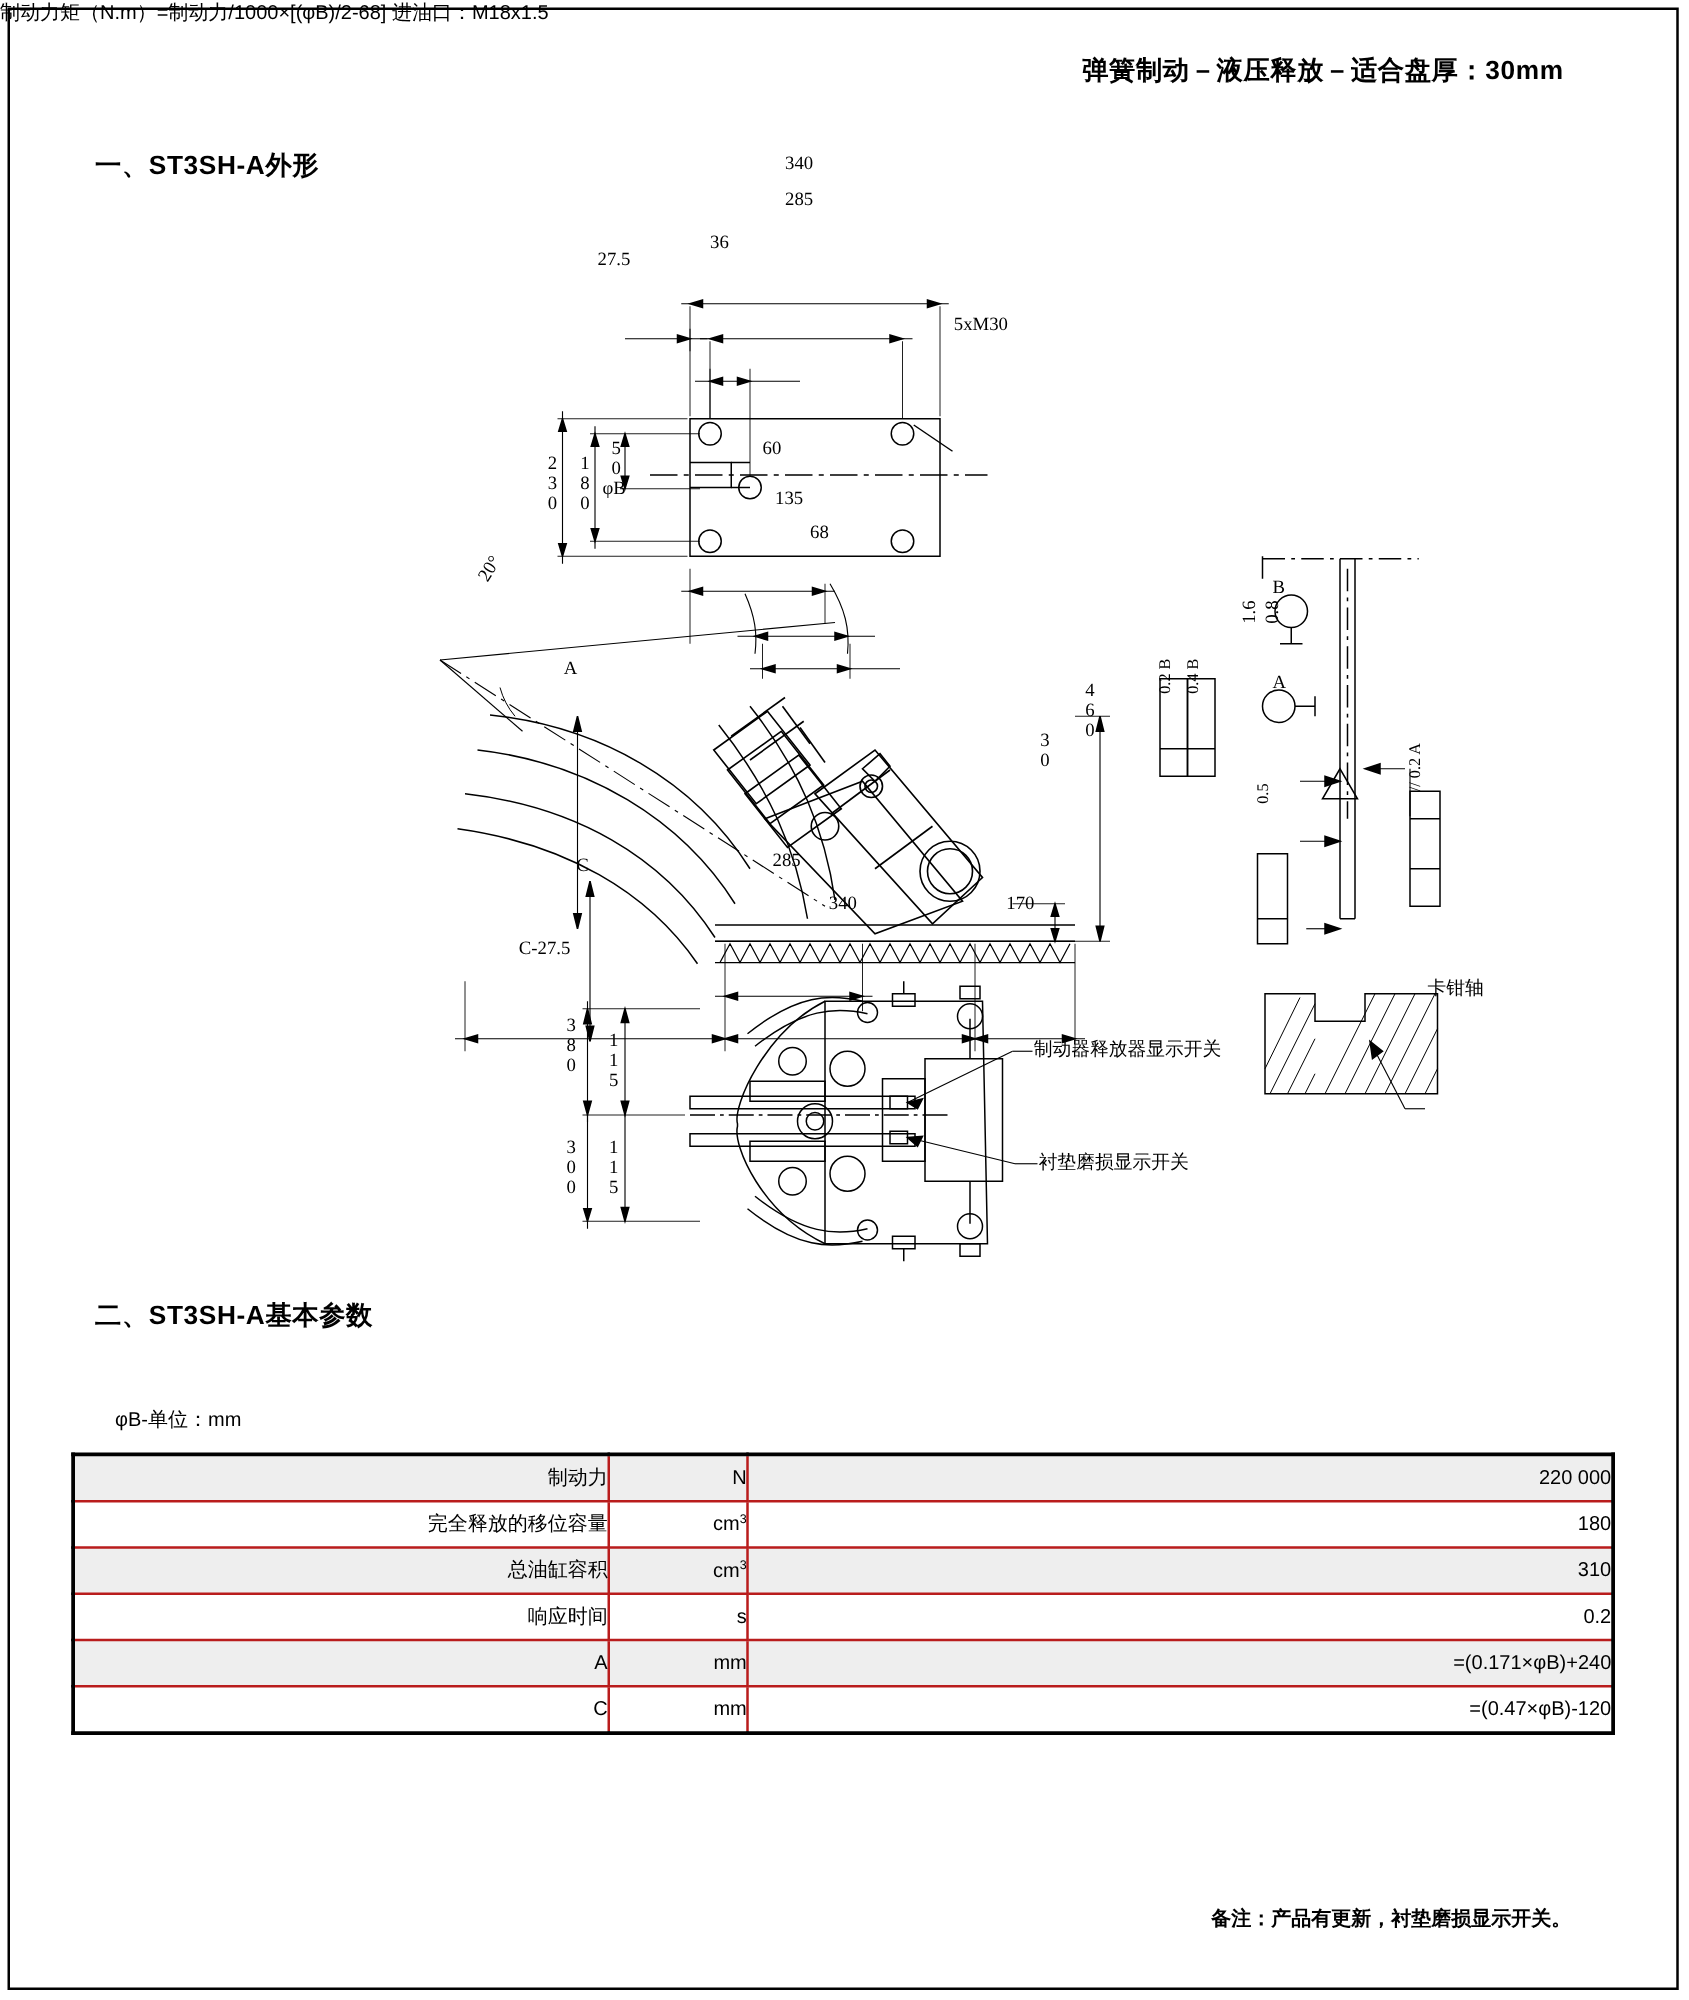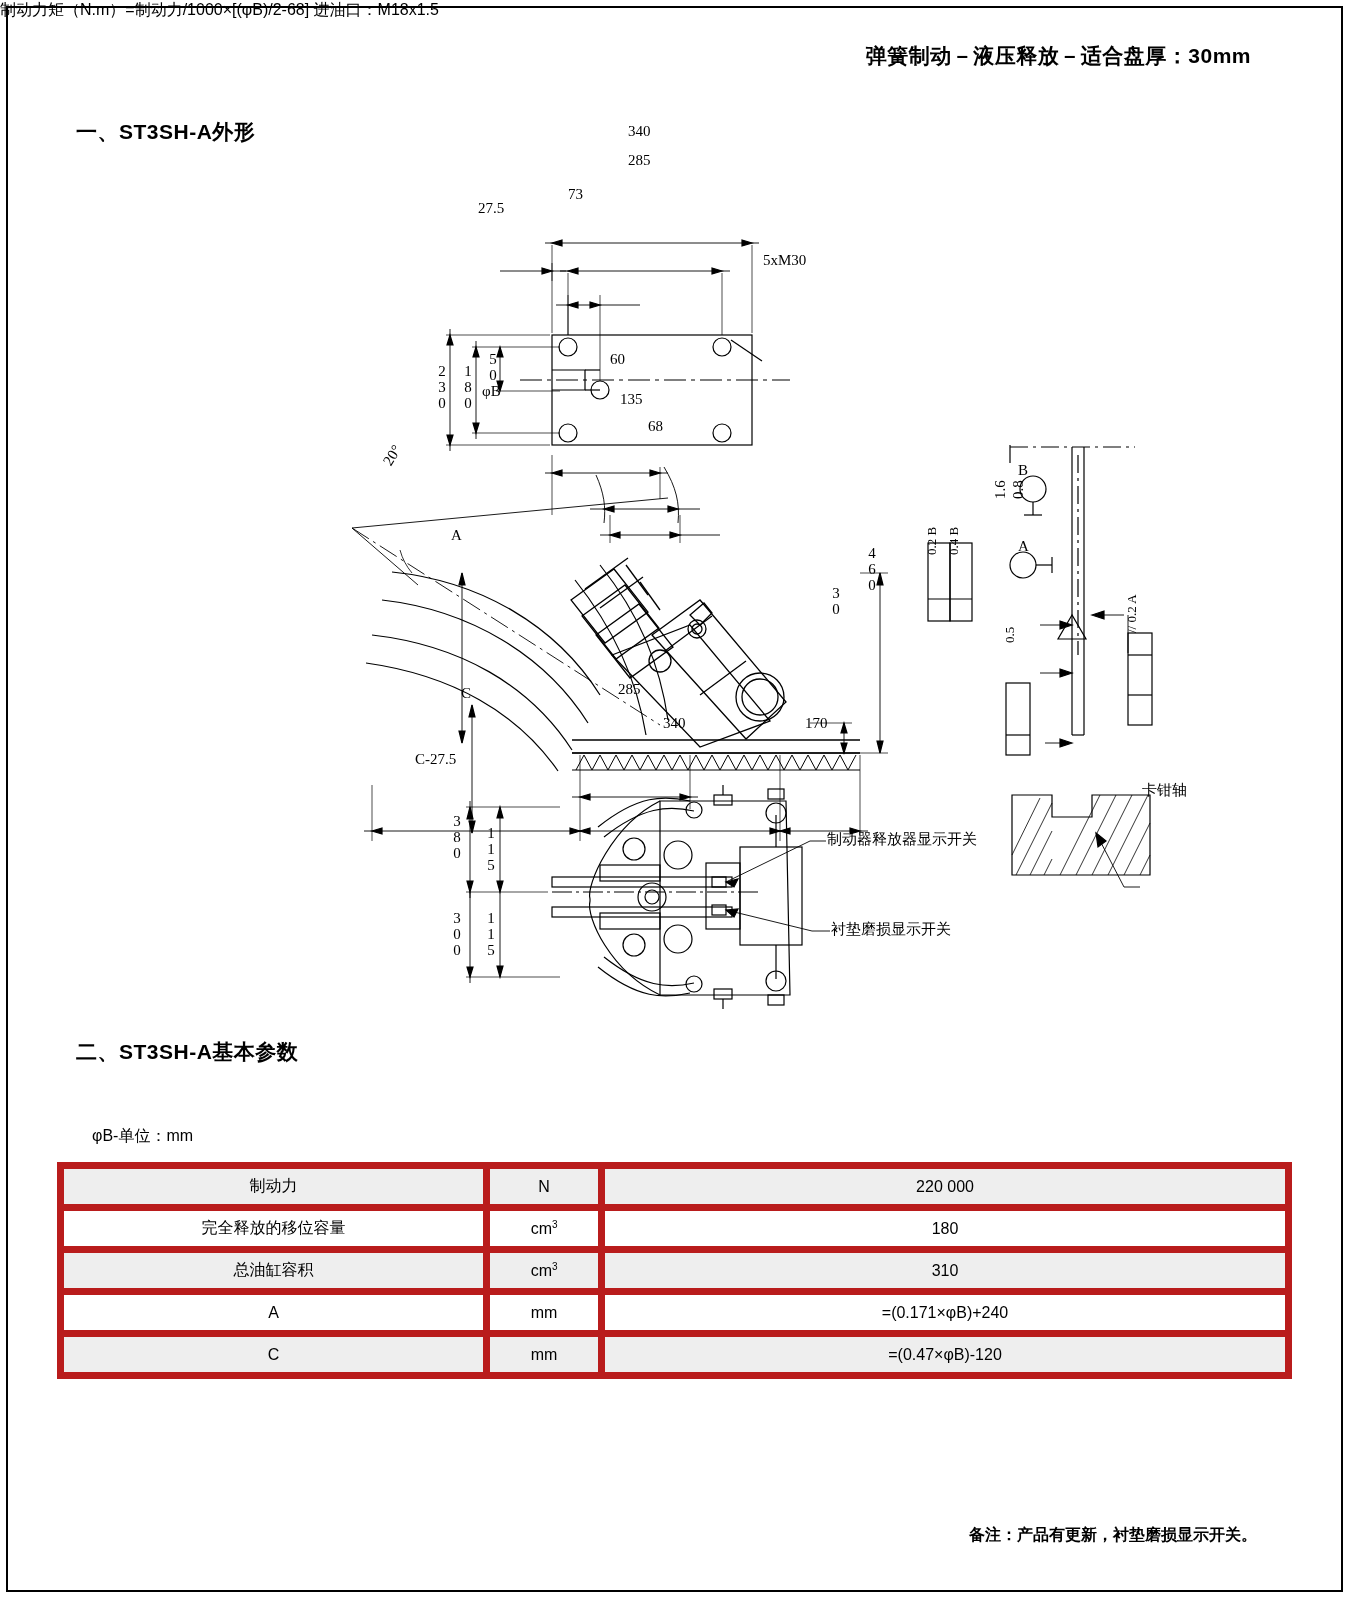--- a/index.html
+++ b/index.html
@@ -59,23 +59,23 @@
   table.params {
     position: absolute;
     left: 57px;
     top: 1162px;
     width: 1235px;
     border-collapse: collapse;
     border: 3px solid #000;
     font-size: 16px;
   }
   table.params td {
-    border: 7px solid #b91c1c;
+    border: 2px solid #b91c1c;
     height: 35px;
-    text-align: center;
+    text-align: right;
     vertical-align: middle;
     padding: 0;
   }
   table.params tr:nth-child(odd) td { background: #eeeeee; }
   table.params tr:nth-child(even) td { background: #ffffff; }
   td.c1 { width: 430px; }
   td.c2 { width: 110px; }
   td.c3 { width: 695px; }
   .underline-label { text-decoration: underline; }
   sup { font-size: 10px; vertical-align: super; }
@@ -400,21 +400,21 @@
       <polygon points="500,712 497,723 503,723" fill="#000"></polygon>
       <polygon points="500,797 497,786 503,786" fill="#000"></polygon>
       <line x1="500" y1="797" x2="500" y2="882" stroke-width="0.9"></line>
       <polygon points="500,882 497,871 503,871" fill="#000"></polygon>
     </g>
   </svg>
 
   <div class="lbl" style="left:628px; top:28px;">340</div>
   <div class="lbl" style="left:628px; top:57px;">285</div>
   <div class="lbl" style="left:478px; top:57px;margin-top:48px;">27.5</div>
-  <div class="lbl" style="left:568px; top:91px;">73</div>
+  <div class="lbl" style="left:568px; top:91px;">36</div>
   <div class="lbl vert" style="left:433px; top:268px;">230</div>
   <div class="lbl vert" style="left:459px; top:268px;">180</div>
   <div class="lbl vert" style="left:484px; top:256px;">50</div>
   <div class="lbl" style="left:763px; top:157px;">5xM30</div>
 
   <div class="lbl" style="left:610px; top:256px;">60</div>
   <div class="lbl" style="left:620px; top:296px;">135</div>
   <div class="lbl" style="left:648px; top:323px;">68</div>
   <div class="lbl" style="left:482px; top:288px;">φB</div>
   <div class="lbl" style="left:382px; top:352px; transform:rotate(-58deg);">20°</div>
@@ -460,20 +460,25 @@
       <td class="c1">完全释放的移位容量</td>
       <td class="c2"><span>cm</span><sup>3</sup></td>
       <td class="c3">180</td>
     </tr>
     <tr>
       <td class="c1">总油缸容积</td>
       <td class="c2"><span>cm</span><sup>3</sup></td>
       <td class="c3">310</td>
     </tr>
     <tr>
+      <td class="c1">响应时间</td>
+      <td class="c2">s</td>
+      <td class="c3">0.2</td>
+    </tr>
+    <tr>
       <td class="c1">A</td>
       <td class="c2">mm</td>
       <td class="c3">=(0.171×φB)+240</td>
     </tr>
     <tr>
       <td class="c1">C</td>
       <td class="c2">mm</td>
       <td class="c3">=(0.47×φB)-120</td>
     </tr>
   </tbody>

